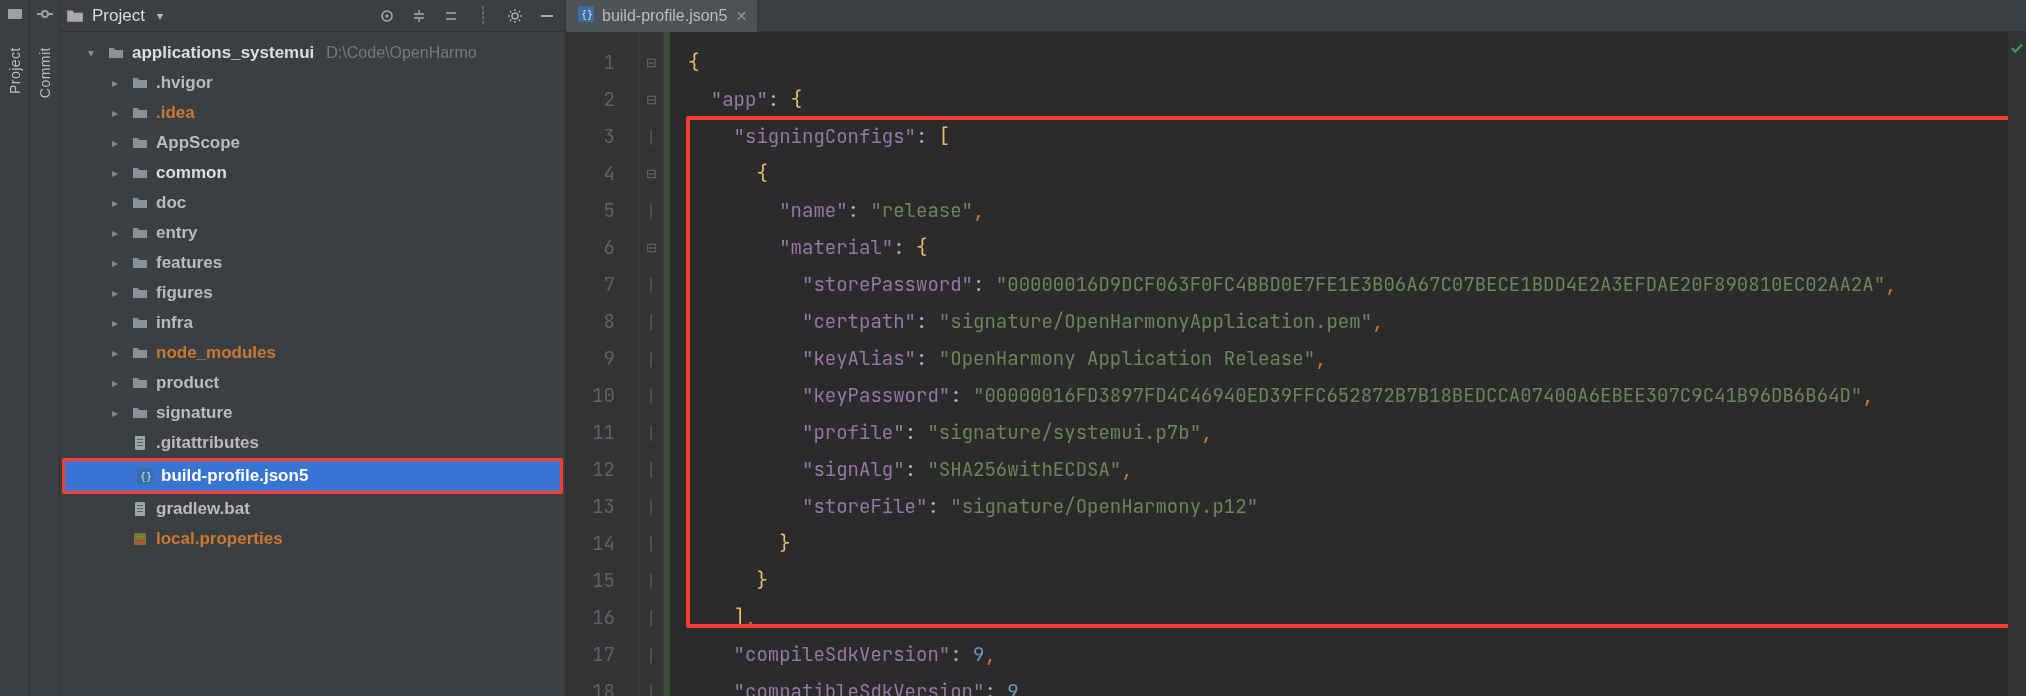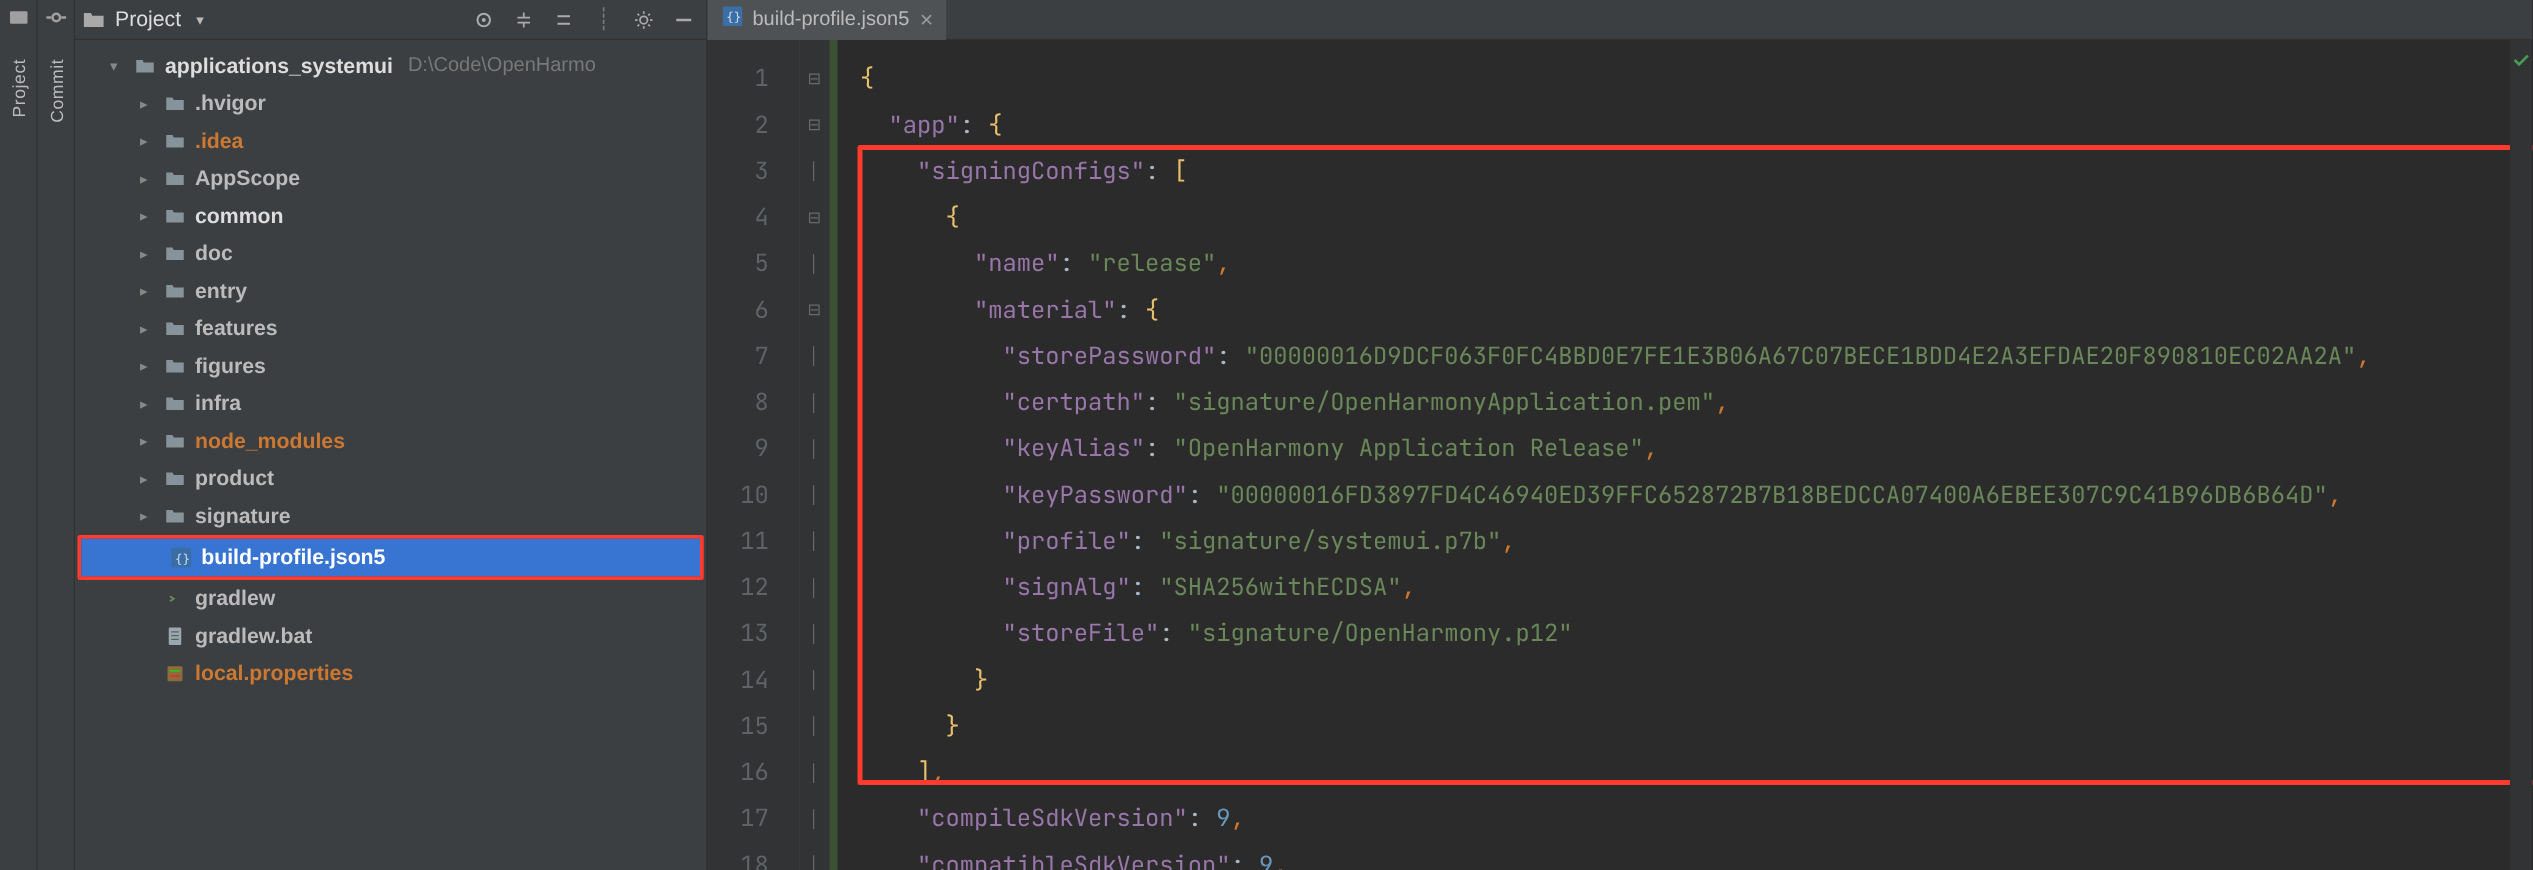--- a/index.html
+++ b/index.html
@@ -338,43 +338,45 @@
       <div class="tree-row">
         <span class="pad" style="width:40px"></span>
         <span class="arrow">▸</span>
         <span class="ico">
           <svg viewBox="0 0 16 16">
             <path d="M1 3h5l1 2h8v8H1z" fill="#87939a"></path>
           </svg>
         </span>
         <span class="label">signature</span>
       </div>
+      <div class="tree-row">
+        <span class="pad" style="width:40px"></span>
+        <span class="arrow"></span>
+        <span class="ico">
+          <svg viewBox="0 0 16 16">
+            <rect x="3" y="1" width="10" height="14" rx="1" fill="#9aa7b0"></rect>
+            <rect x="5" y="4" width="6" height="1" fill="#565"></rect>
+            <rect x="5" y="7" width="6" height="1" fill="#565"></rect>
+            <rect x="5" y="10" width="6" height="1" fill="#565"></rect>
+          </svg>
+        </span>
+        <span class="label">.gitattributes</span>
+      </div>
       <div class="red-outline" style="margin: 0px 2px;">
         <div class="tree-row selected">
           <span class="pad" style="width:40px"></span>
           <span class="arrow"></span>
           <span class="ico">
             <svg viewBox="0 0 16 16">
               <rect width="16" height="16" rx="2" fill="#3a6ea5"></rect>
               <text x="3" y="12" font-size="10" fill="#cde" font-family="monospace">{}</text>
             </svg>
           </span>
           <span class="label">build-profile.json5</span>
         </div>
-      </div>
-      <div class="tree-row">
-        <span class="pad" style="width:40px"></span>
-        <span class="arrow"></span>
-        <span class="ico">
-          <svg viewBox="0 0 16 16">
-            <rect x="2" y="2" width="12" height="12" rx="1" fill="#3c3f41"></rect>
-            <path d="M4 6l3 2-3 2" fill="none" stroke="#6a8759" stroke-width="1.5"></path>
-          </svg>
-        </span>
-        <span class="label">gradlew</span>
       </div>
       <div class="tree-row">
         <span class="pad" style="width:40px"></span>
         <span class="arrow"></span>
         <span class="ico">
           <svg viewBox="0 0 16 16">
             <rect x="3" y="1" width="10" height="14" rx="1" fill="#9aa7b0"></rect>
             <rect x="5" y="4" width="6" height="1" fill="#565"></rect>
             <rect x="5" y="7" width="6" height="1" fill="#565"></rect>
             <rect x="5" y="10" width="6" height="1" fill="#565"></rect>

